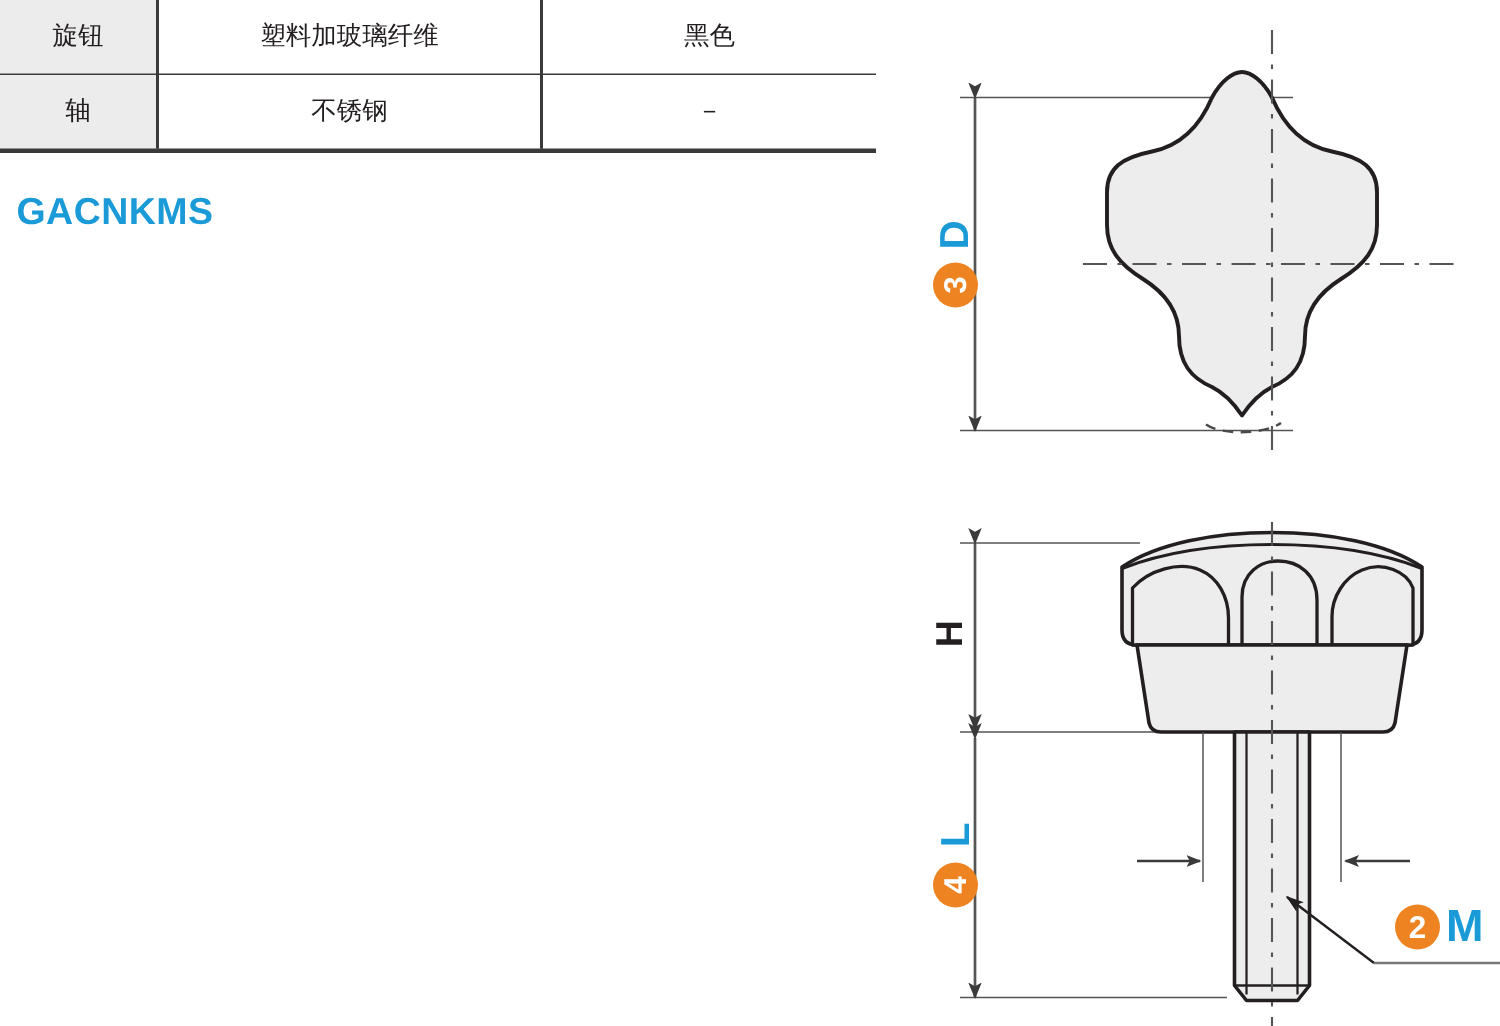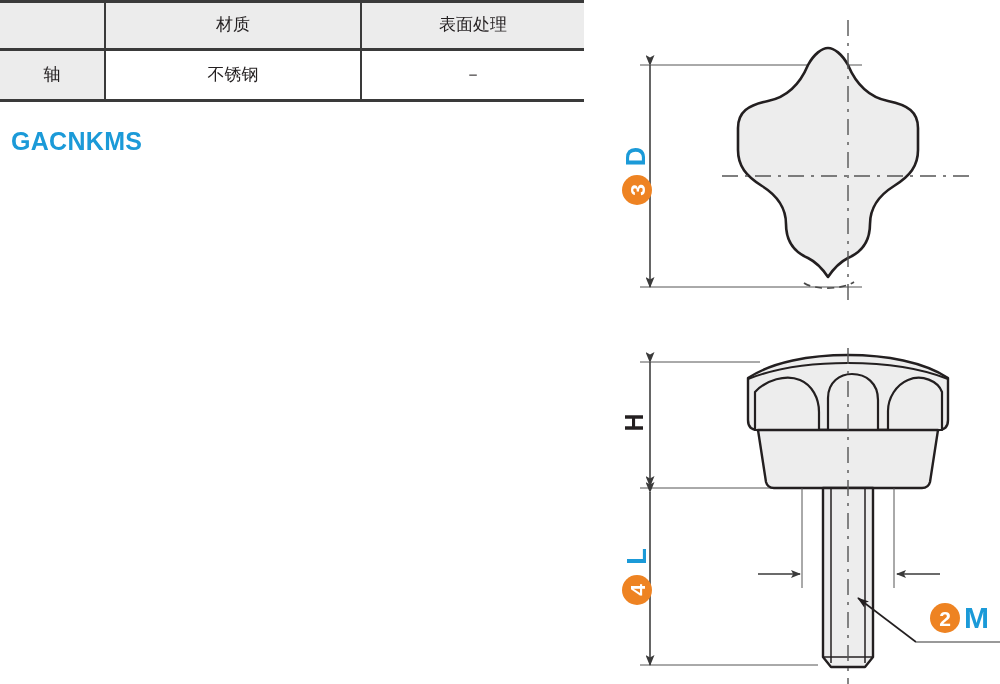--- a/index.html
+++ b/index.html
@@ -141,24 +141,24 @@
     top: 603px;
     align-items: center;
   }
   #label-M .dim-letter { margin-left: 4px; font-size: 30px; }
 </style>
 </head>
 <body>
 
 <table id="spec-table">
   <tbody>
-    <tr class="hdr-row">
-      <td class="c0"></td>
-      <td class="c1">材质</td>
-      <td class="c2">表面处理</td>
+    <tr class="body-row r1">
+      <td class="c0 rowhead">旋钮</td>
+      <td class="c1">塑料加玻璃纤维</td>
+      <td class="c2">黑色</td>
     </tr>
     <tr class="body-row r2">
       <td class="c0 rowhead">轴</td>
       <td class="c1">不锈钢</td>
       <td class="c2">－</td>
     </tr>
   </tbody>
 </table>
 
 <div id="part-code">GACNKMS</div>

